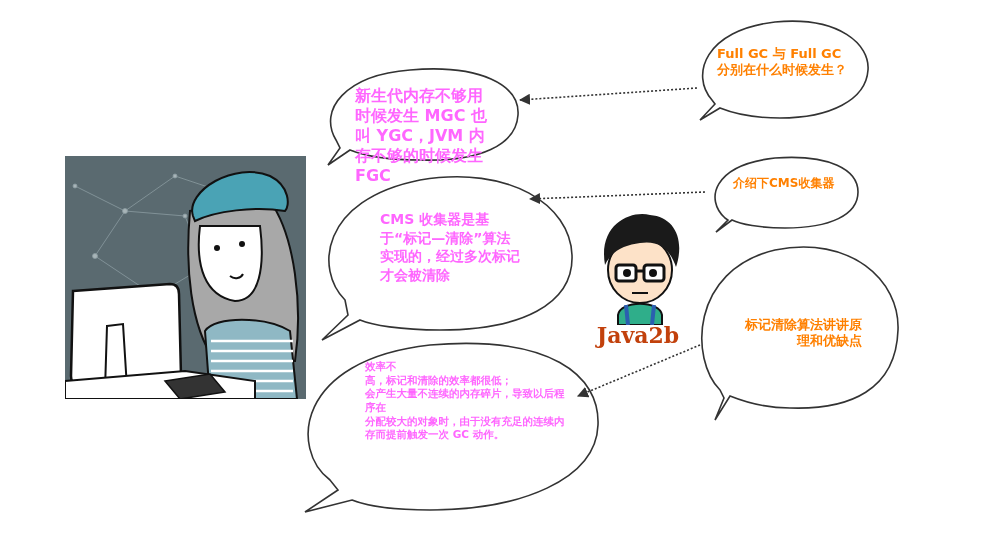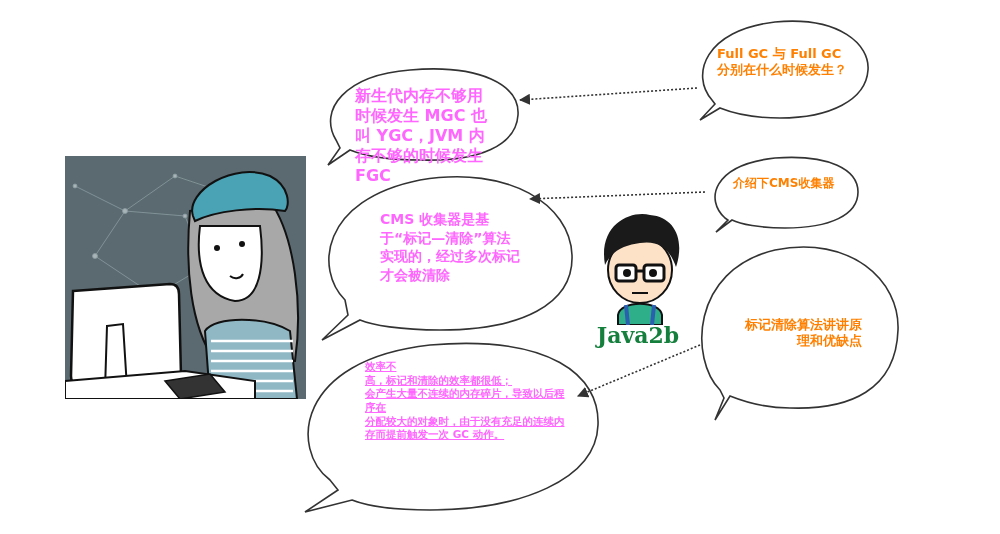--- a/index.html
+++ b/index.html
@@ -10,21 +10,21 @@
     .canvas { position:absolute; left:0; top:0; width:1000px; height:534px; }
     .bubble-text {
       position:absolute; font-weight:bold; line-height:1.25;
       white-space:pre-wrap; word-break:break-all;
     }
     .pink { color:#ff66ff; }
     .orange { color:#ff8000; }
     .girl-panel { position:absolute; left:65px; top:156px; width:241px; height:243px; overflow:hidden; }
     .boy { position:absolute; left:580px; top:205px; width:120px; height:150px; }
     .java2b { position:absolute; left:578px; top:322px; width:120px; text-align:center;
-      font-family:"DejaVu Serif", serif; font-weight:bold; font-size:22px; color:#15803d; }
+      font-family:"DejaVu Serif", serif; font-weight:bold; font-size:22px; color:#c2410c; }
   </style>
 </head>
 <body>
 
 <svg class="canvas" viewBox="0 0 1000 534" xmlns="http://www.w3.org/2000/svg">
   <defs>
     <marker id="arrow" viewBox="0 0 10 10" refX="9" refY="5" markerWidth="7" markerHeight="7" orient="auto-start-reverse">
       <path d="M0,0 L10,5 L0,10 z" fill="#333"></path>
     </marker>
   </defs>
@@ -125,21 +125,21 @@
       <circle cx="73" cy="68" r="4" fill="#111"></circle>
     <line x1="52" y1="88" x2="68" y2="88" stroke="#111" stroke-width="2"></line>
   </svg>
 </div>
 <div class="java2b">Java2b</div>
 
 <div class="bubble-text pink" style="left:355px; top:86px; width:140px; font-size:16px;">新生代内存不够用时候发生 MGC 也叫 YGC，JVM 内存不够的时候发生 FGC</div>
 
 <div class="bubble-text pink" style="left:365px; top:210px; width:140px; font-size:14px; line-height:1.33;margin-left:15px;">CMS 收集器是基于“标记—清除”算法实现的，经过多次标记才会被清除</div>
 
-<div class="bubble-text pink" style="left:365px; top:360px; width:200px; font-size:10.5px; line-height:1.3;text-decoration:underline;">效率不
+<div class="bubble-text pink" style="left:365px; top:360px; width:200px; font-size:10.5px; line-height:1.3;">效率不
 高，标记和清除的效率都很低；
 会产生大量不连续的内存碎片，导致以后程序在
 分配较大的对象时，由于没有充足的连续内存而提前触发一次 GC 动作。</div>
 
 <div class="bubble-text orange" style="left:717px; top:46px; width:130px; font-size:13px;">Full GC 与 Full GC 分别在什么时候发生？</div>
 
 <div class="bubble-text orange" style="left:733px; top:176px; width:115px; font-size:12px;">介绍下CMS收集器</div>
 
 <div class="bubble-text orange" style="left:737px; top:317px; width:125px; font-size:13px;text-align:right;">标记清除算法讲讲原理和优缺点</div>
 

